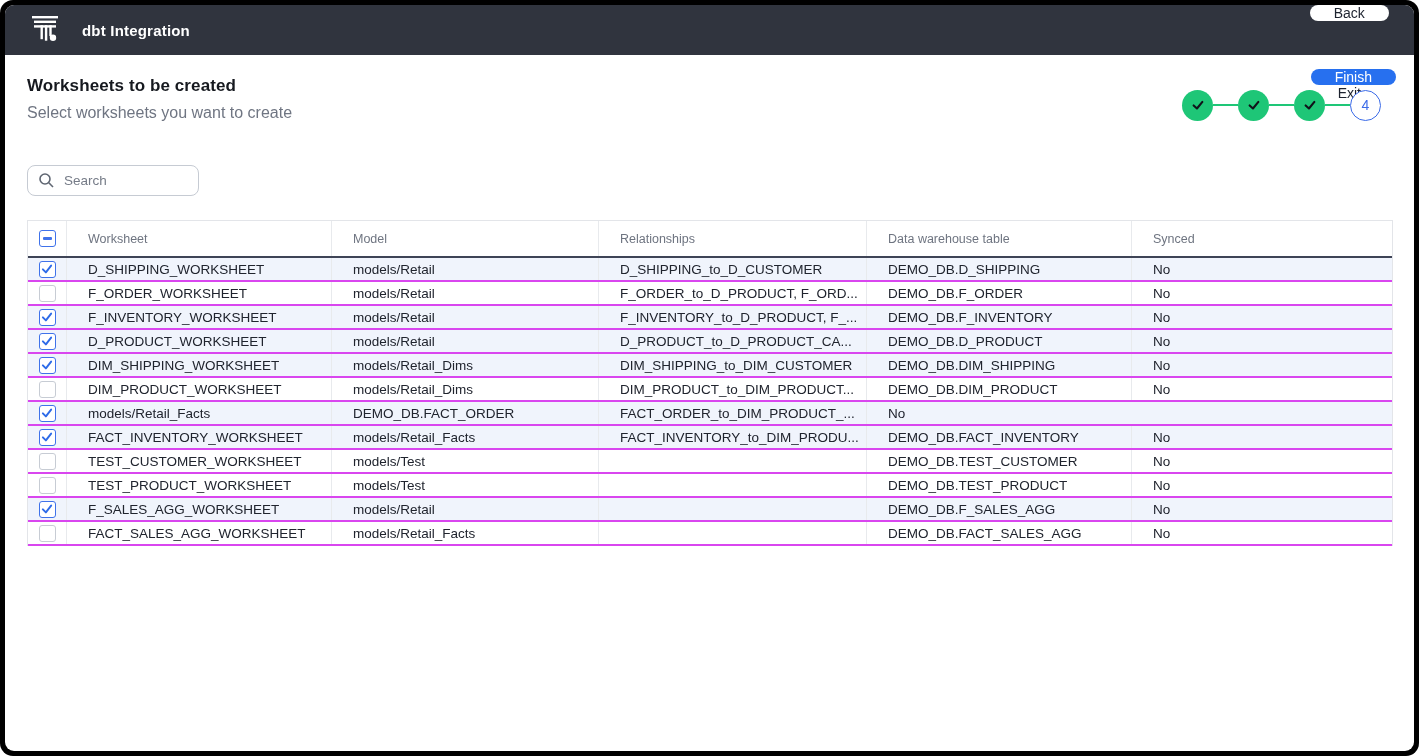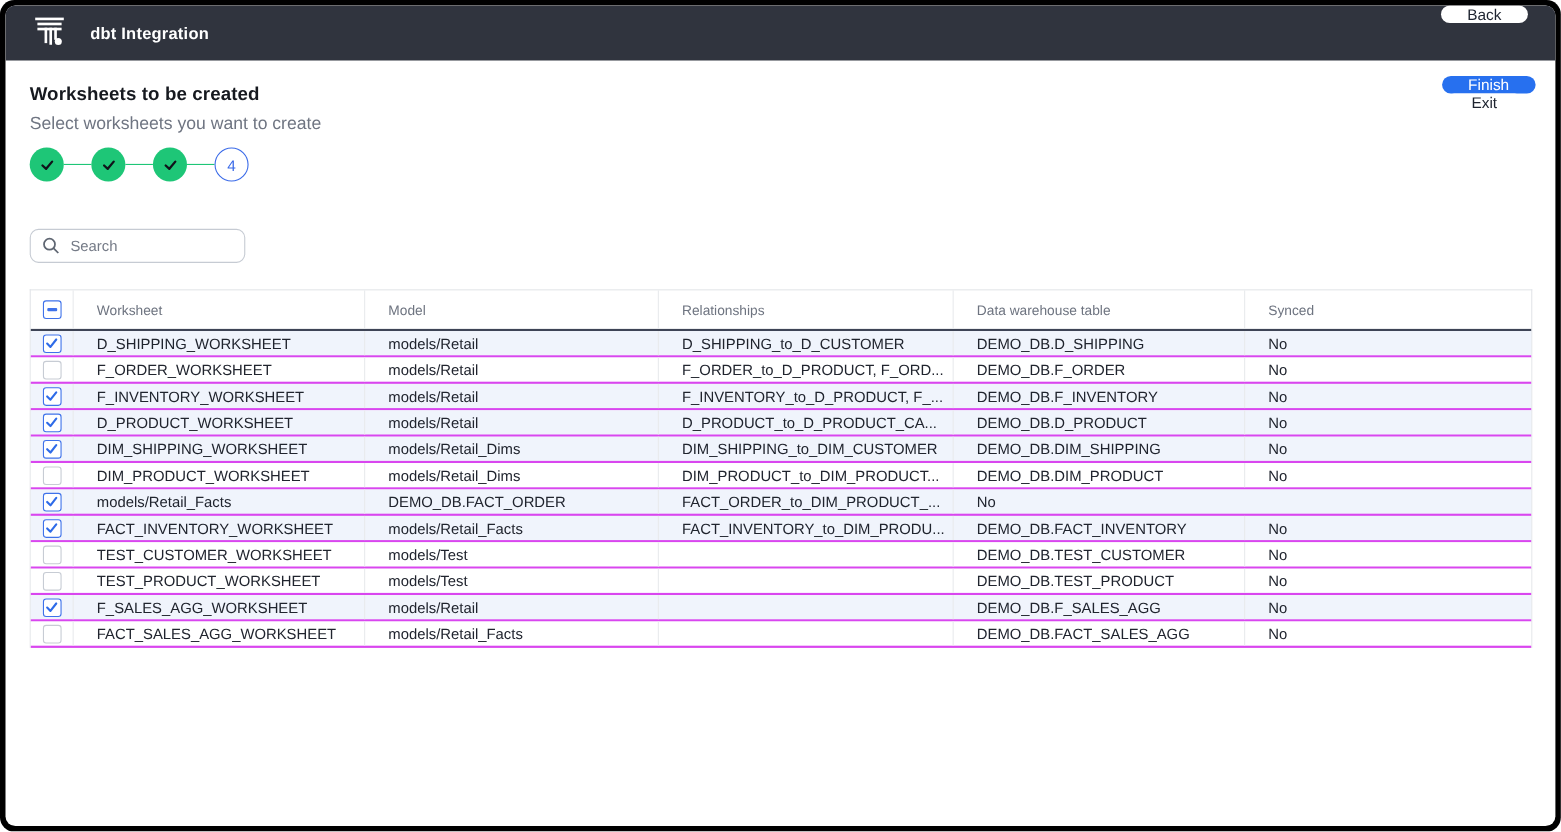--- a/index.html
+++ b/index.html
@@ -31,37 +31,37 @@
     height: 34px; border-radius: 17px; border: none; cursor: pointer;
     font-family: inherit; font-size: 14px; padding: 0 24px;
     background: #ffffff; color: #1D232F; display: flex; align-items: center; justify-content: center;
   }
   .btn.primary { background: #2770EF; color: #ffffff; }
   .btn + .btn { margin-left: 8px; margin-top: 48px; }
   .vdivider { width: 1px; height: 36px; background: #c9cdd4; margin: 0 23px; }
 
   
   .content { flex: 1; padding: 21px 21px 0 22px; }
-  .page-head { display: flex; justify-content: space-between; align-items: flex-start; flex-direction: column; }
+  .page-head { display: flex; justify-content: space-between; align-items: center; }
   .page-title { font-size: 17px; font-weight: 700; color: #16191F; letter-spacing: .1px; }
   .page-subtitle { font-size: 16px; color: #6F7582; margin-top: 8px; }
 
   
   .stepper { display: flex; align-items: center; margin: 12px 12px 0 0; }
   .step {
     width: 31px; height: 31px; border-radius: 50%;
     display: flex; align-items: center; justify-content: center; flex: 0 0 auto;
   }
   .step.done { background: #1EC677; }
   .step.current { background: #ffffff; border: 1.5px solid #3B6BE8; color: #3B6BE8; font-size: 14px; }
   .step-connector { width: 25px; height: 1.5px; background: #1EC677; flex: 0 0 auto; }
 
   
   .searchbox {
-    margin-top: 43px; width: 196px; height: 31px;
+    margin-top: 43px; width: 172px; height: 31px;
     border: 1px solid #C6CBD3; border-radius: 8px;
     display: flex; align-items: center; padding: 0 10px; gap: 9px; background: #fff;
   }
   .searchbox input {
     border: none; outline: none; flex: 1; font-family: inherit;
     font-size: 13.5px; color: #333; background: transparent; min-width: 0;
   }
   .searchbox input::placeholder { color: #757B87; }
 
   

